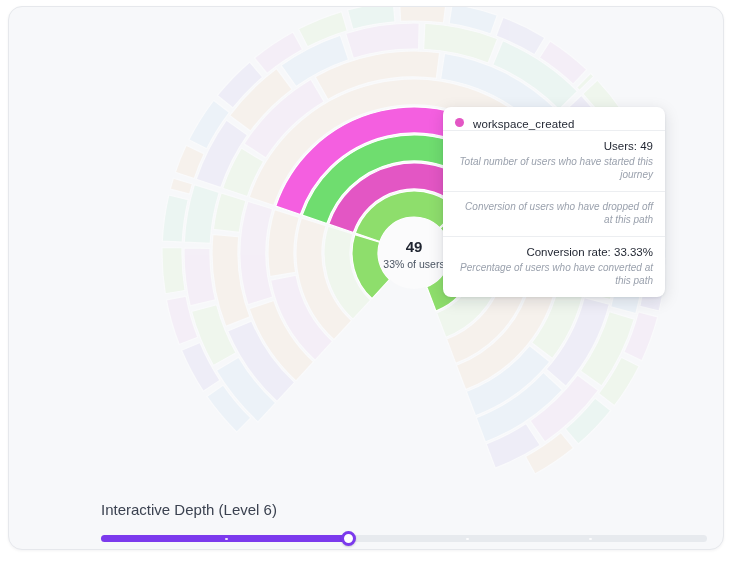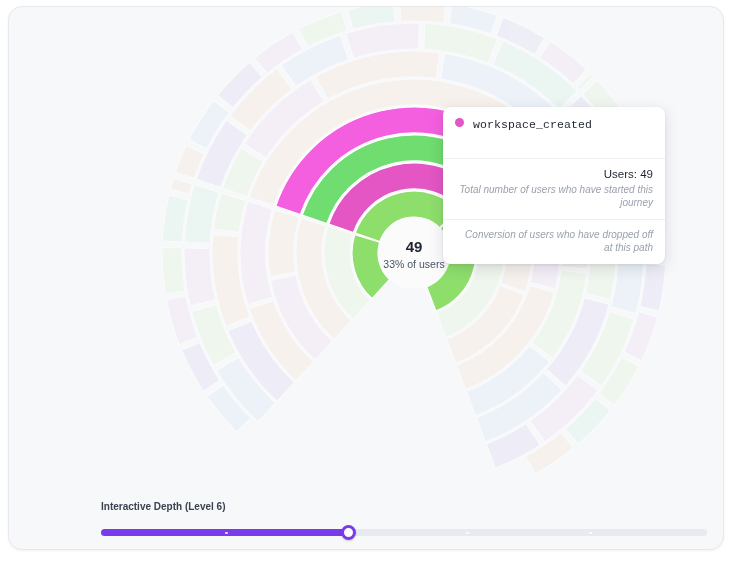--- a/index.html
+++ b/index.html
@@ -41,23 +41,22 @@
     position: absolute;
     left: 434px; top: 100px;
     width: 222px;
     background: #ffffff;
     border-radius: 8px;
     box-shadow: 0 4px 16px rgba(16,24,40,0.13), 0 1px 3px rgba(16,24,40,0.08);
     overflow: hidden;
   }
   .tt-head {
     display: flex; gap: 9px;
-    padding: 11px 12px 27px 12px;
+    padding: 11px 12px 0 12px;
     border-bottom: 1px solid #eceef1;
-    font-family: Liberation Mono, monospace;
   }
   .tt-dot {
     width: 9px; height: 9px; border-radius: 50%;
     background: #e356c4; flex: 0 0 auto;
   }
   .tt-title {
     font-size: 11.5px; color: #1f2430; font-weight: 500;
     letter-spacing: .1px;
   }
   .tt-row {
@@ -73,23 +72,22 @@
     font-size: 10px; color: #9aa1ad; font-style: italic; line-height: 1.25;
   }
 
   
   #slider-block {
     position: absolute;
     left: 92px; top: 494px;
     width: 606px;
   }
   #slider-label {
-    font-size: 10px; color: #3b4250;
+    font-size: 15px; color: #3b4250;
     margin-bottom: 13px;
-    font-weight: bold;
   }
   #slider-wrap {
     position: relative; height: 16px;
   }
   #slider-track {
     position: absolute; left: 0; top: 4px;
     width: 606px; height: 7px;
     background: #e7eaee; border-radius: 4px;
   }
   #slider-fill {
@@ -222,20 +220,24 @@
       <span class="tt-dot" style="background: rgb(227, 86, 196);"></span>
       <span class="tt-title">workspace_created</span>
     </div>
     <div class="tt-row">
       <div class="tt-metric">Users: 49</div>
       <div class="tt-desc">Total number of users who have started this journey</div>
     </div>
     <div class="tt-row">
       <div class="tt-desc">Conversion of users who have dropped off at this path</div>
     </div>
+    <div class="tt-row">
+      <div class="tt-metric">Conversion rate: 33.33%</div>
+      <div class="tt-desc">Percentage of users who have converted at this path</div>
+    </div>
   </div>
 
   <div id="slider-block">
     <div id="slider-label">Interactive Depth (Level 6)</div>
     <div id="slider-wrap">
       <div id="slider-track" style="background: rgb(231, 234, 238);"></div>
       <div id="slider-fill" style="background: rgb(124, 58, 237); width: 247.248px;"></div>
       <div id="slider-thumb" style="left: 239.748px; border-color: rgb(124, 58, 237);"></div>
     <div class="slider-tick" style="left: 124.23px;"></div>
         <div class="slider-tick" style="left: 365.418px;"></div>

